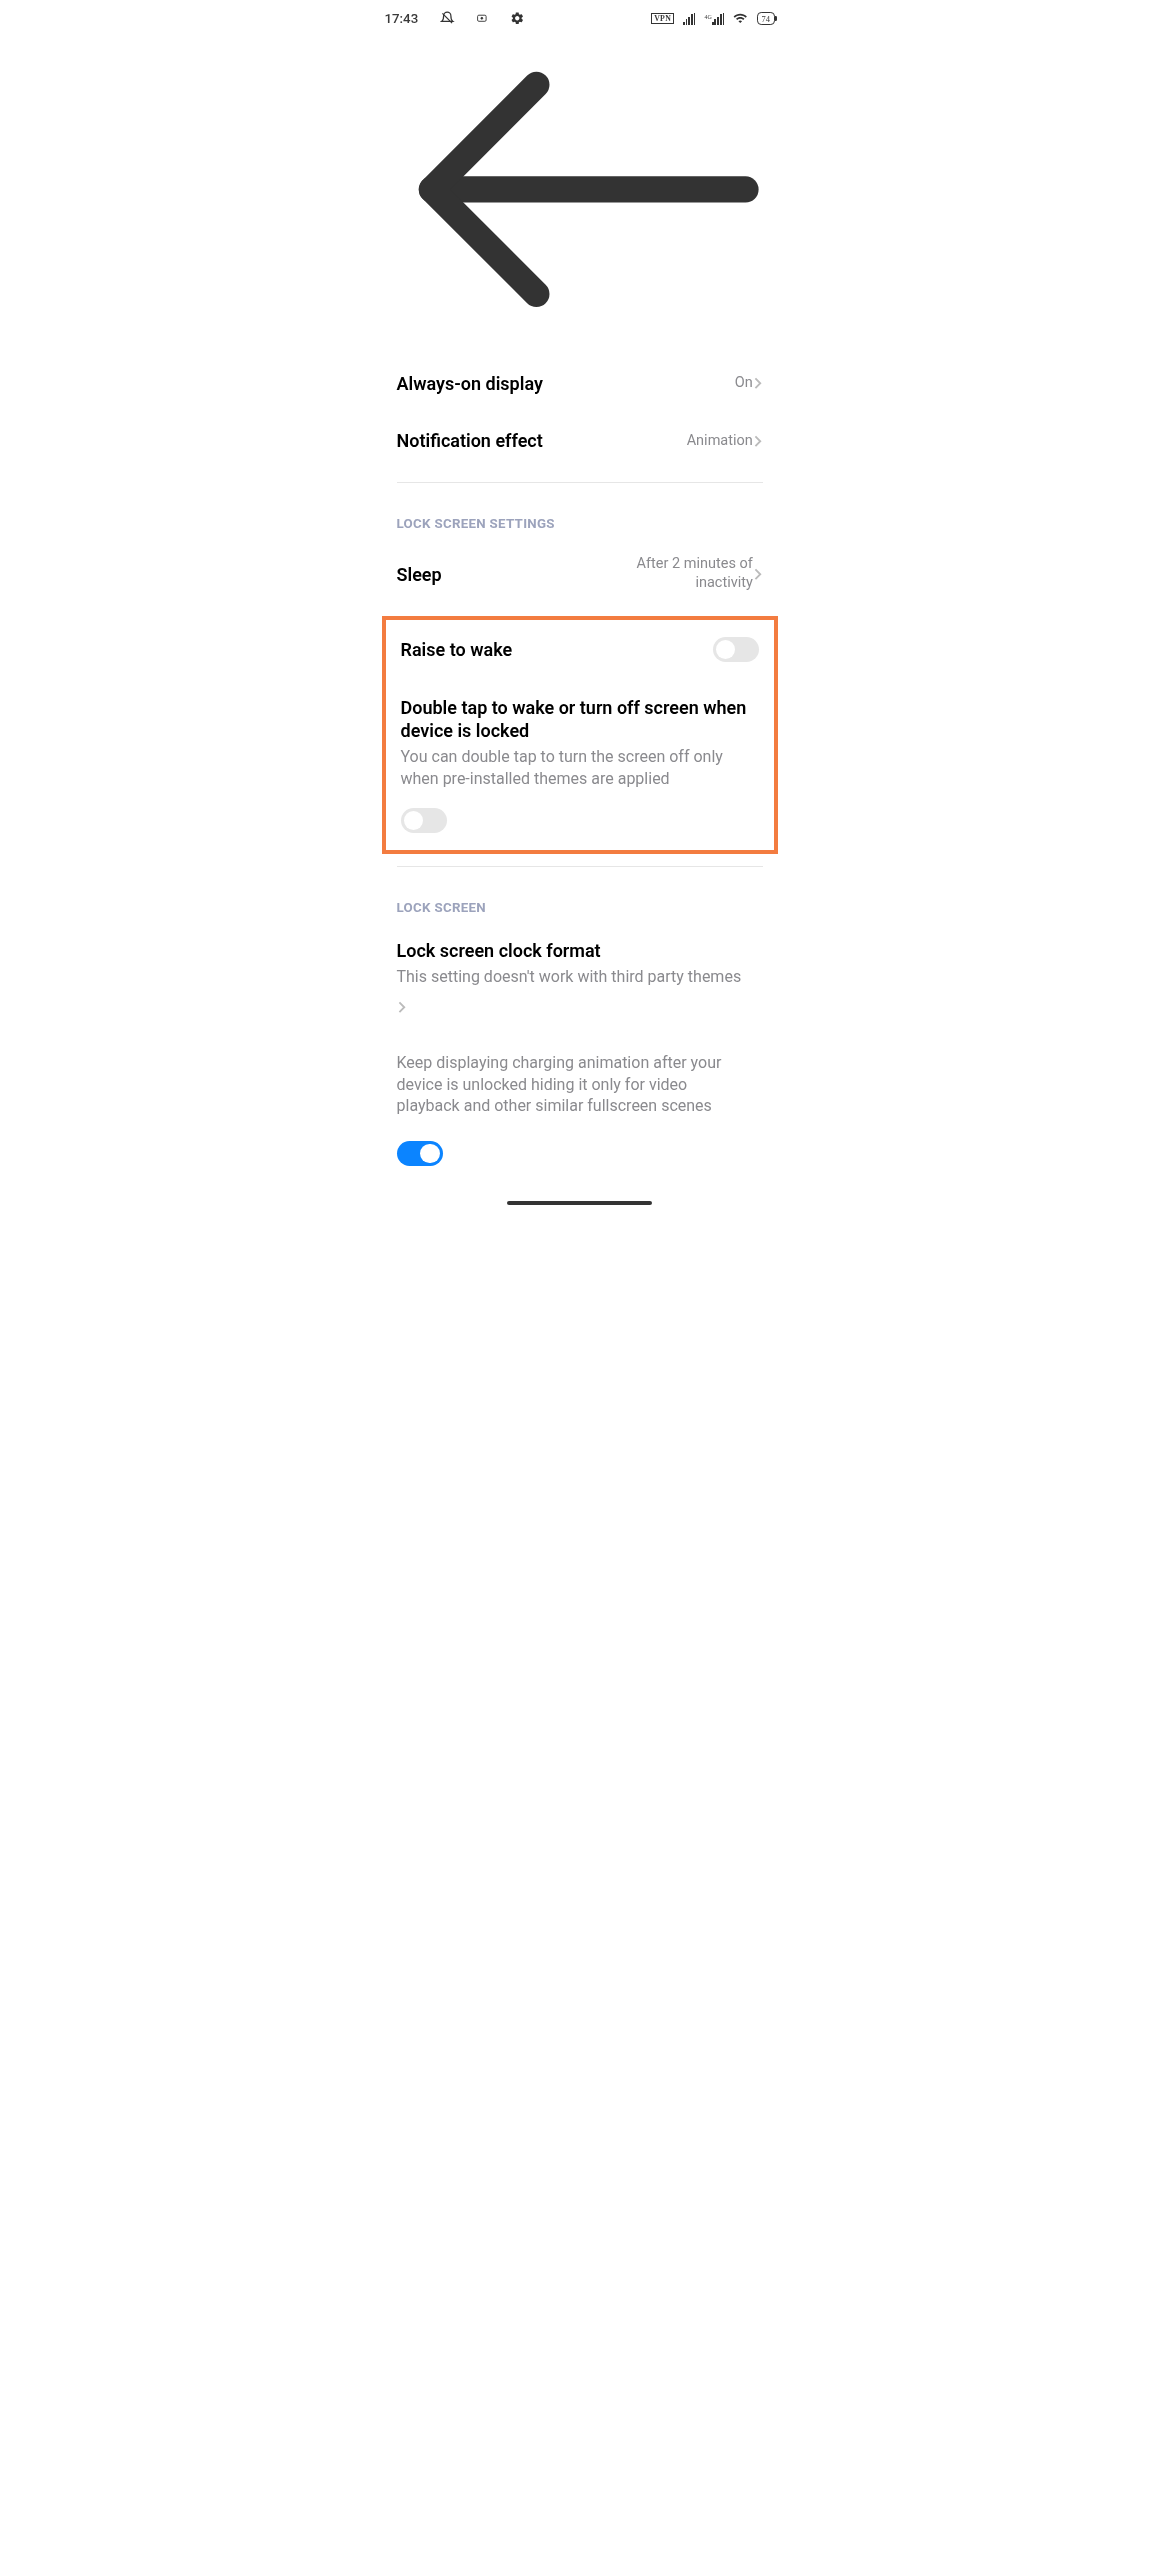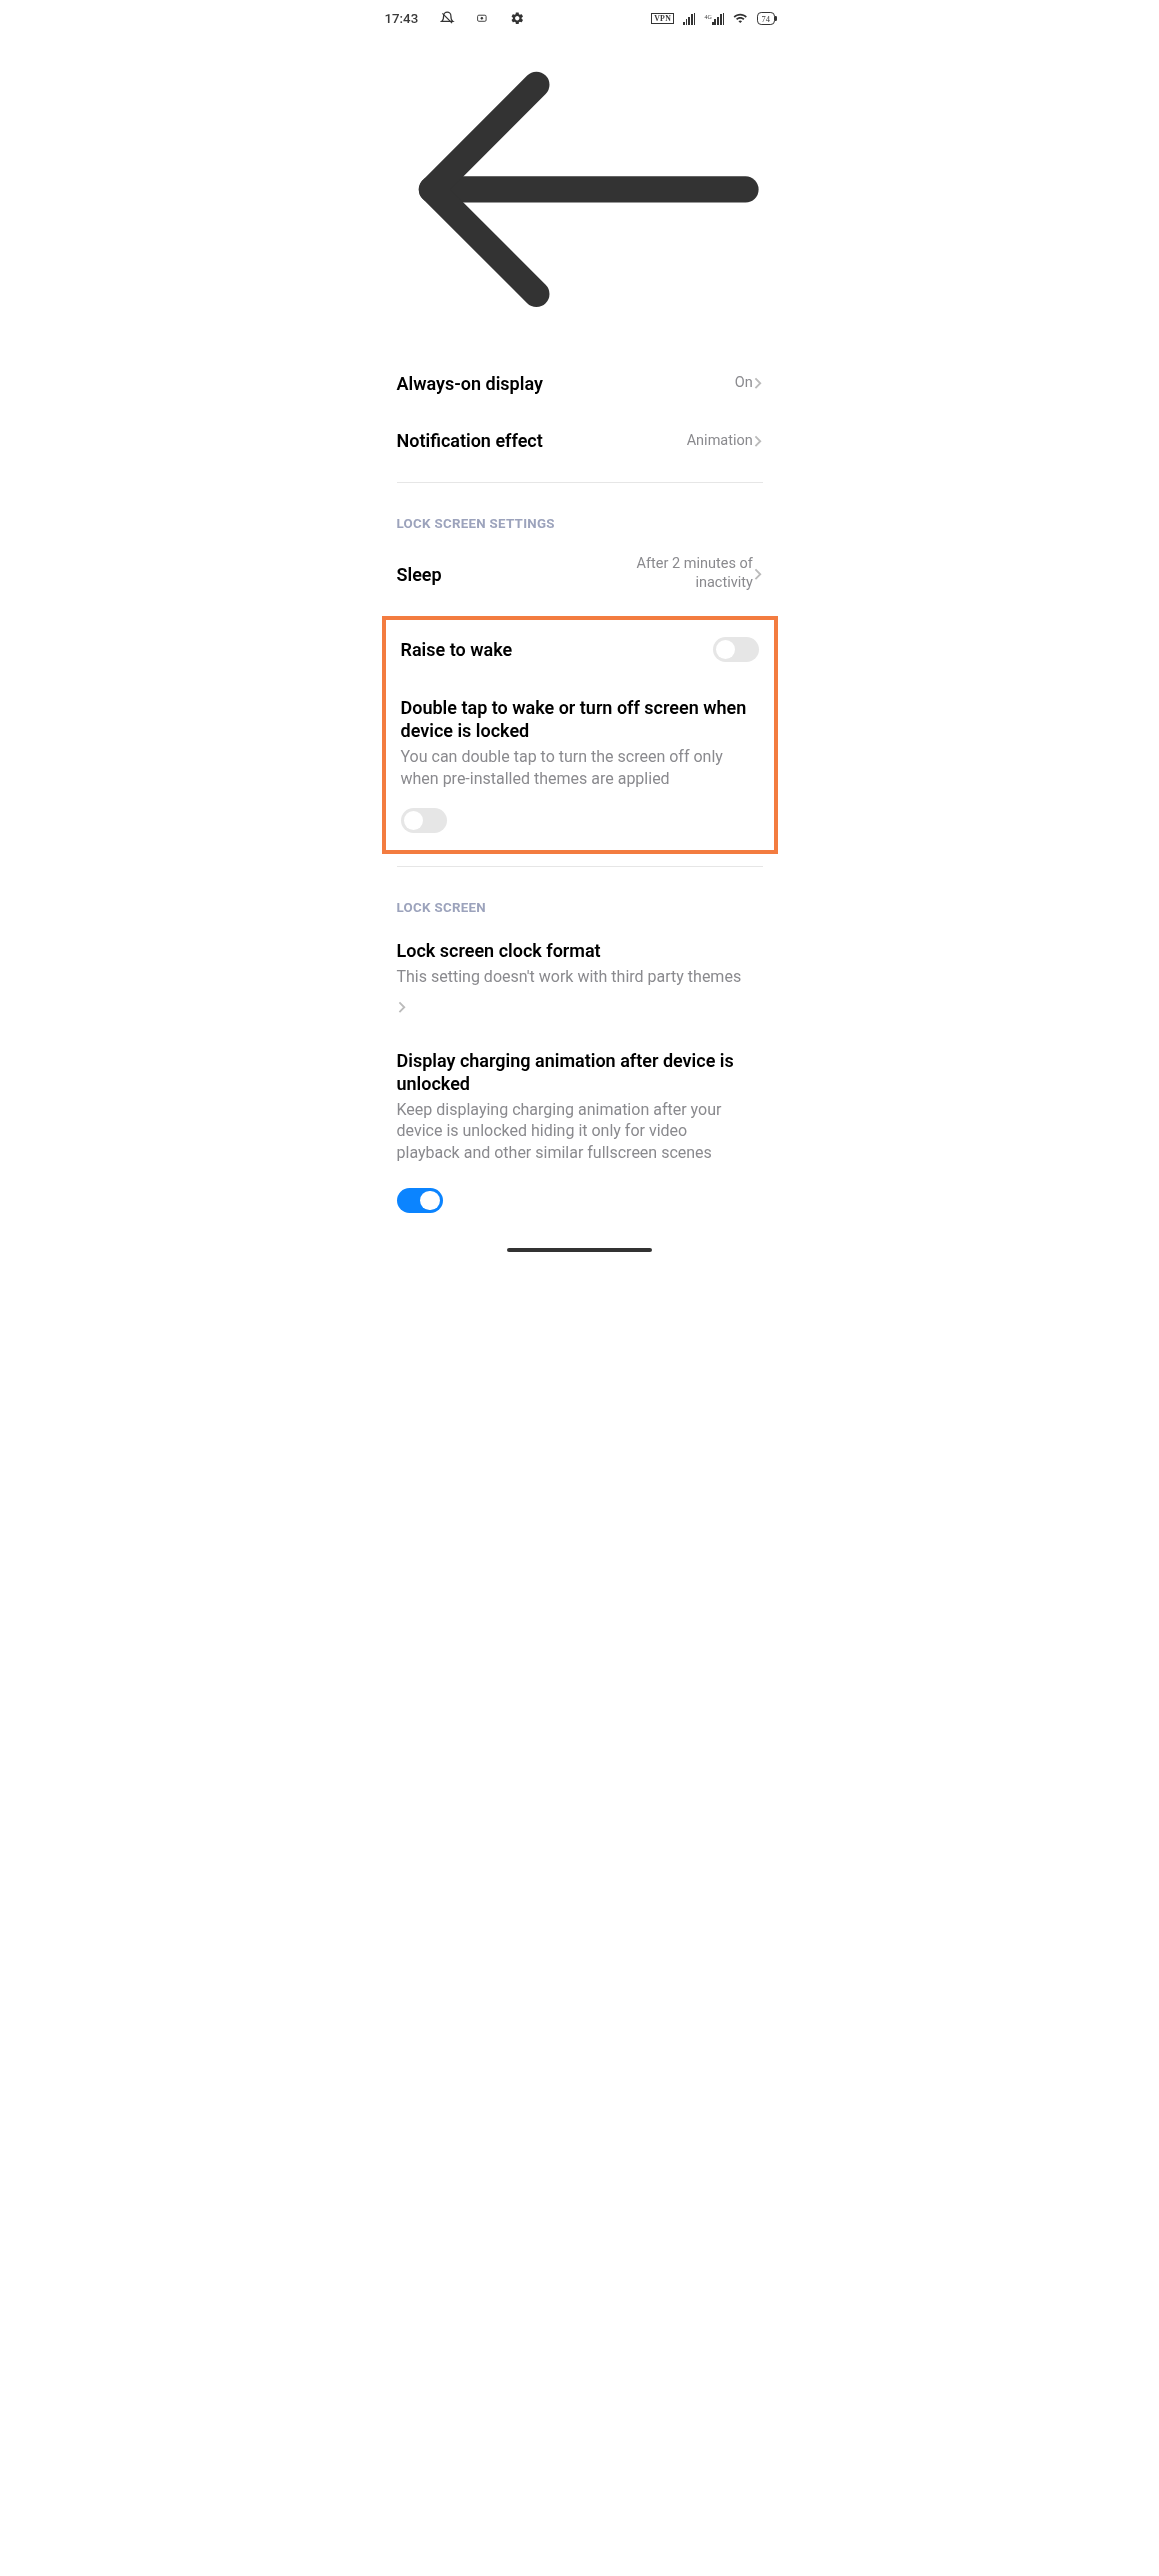--- a/index.html
+++ b/index.html
@@ -285,21 +285,20 @@
       <span class="chevron">
         <svg viewBox="0 0 16 24" fill="none" stroke="#bbb" stroke-width="3">
             <polyline points="4,4 12,12 4,20"></polyline>
           </svg>
       </span>
     </div>
   </div>
 
   <div class="setting-row with-sub">
     <div class="setting-main">
-      <div class="setting-title">Display charging animation after device is unlocked</div>
       <div class="setting-sub">Keep displaying charging animation after your device is unlocked hiding it only for video playback and other similar fullscreen scenes</div>
     </div>
     <div class="toggle on" style="margin-top:24px">
       <div class="toggle-knob"></div>
     </div>
   </div>
 
 </div>
 
 <div class="nav-bar">

